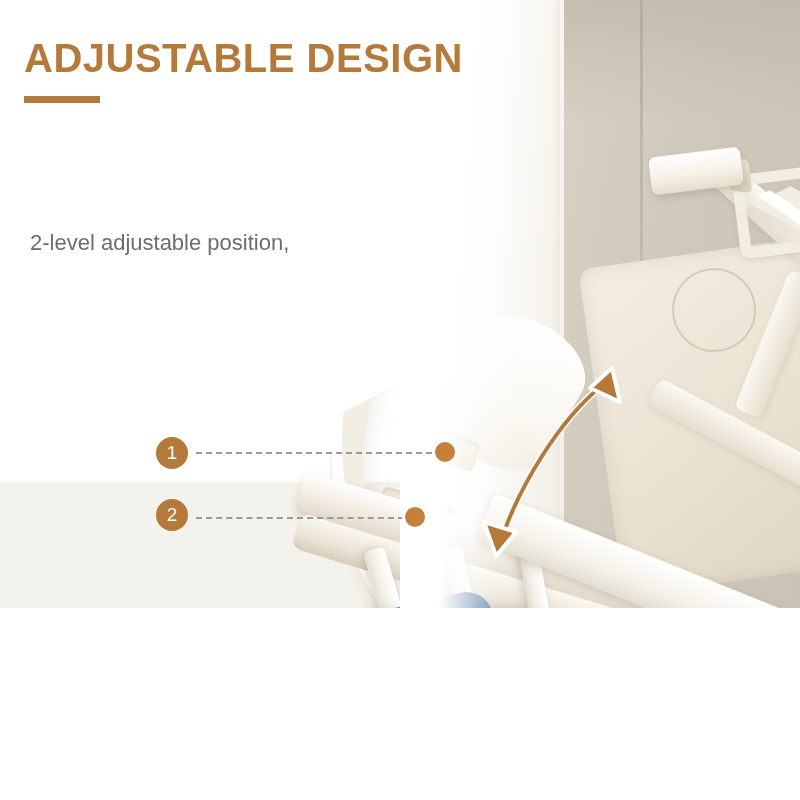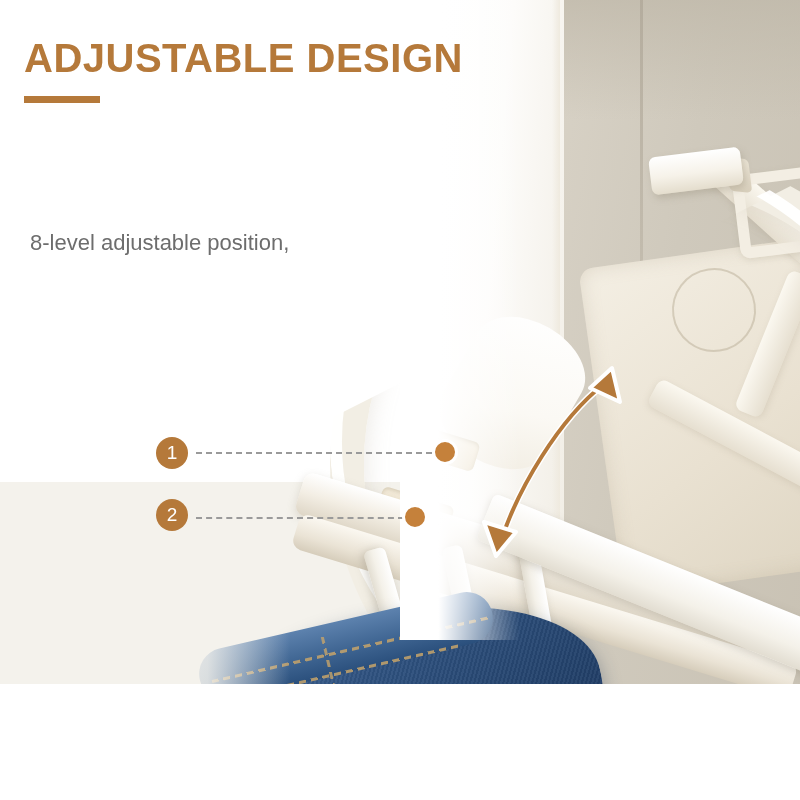--- a/index.html
+++ b/index.html
@@ -6,21 +6,21 @@
     margin: 0;
     padding: 0;
     background: #ffffff;
   }
   body {
     font-family: "Liberation Sans", sans-serif;
   }
   .page {
     position: relative;
     width: 800px;
-    height: 684px;
+    height: 608px;
     overflow: hidden;
     background: #fef9c3;
   }
 
   
   .bg-top {
     position: absolute;
     left: 0; top: 0;
     width: 800px; height: 482px;
     background: #ffffff;
@@ -440,21 +440,21 @@
     <div class="stitch-v"></div>
 
     <div class="slat slat-big"></div>
     <div class="photo-left-fade"></div>
     <div class="photo-haze"></div>
   </div>
 
   <div class="title">ADJUSTABLE DESIGN</div>
   <div class="title-rule"></div>
   <div class="subtitle">
-    <div>8-level adjustable position,</div>
+    <div>2-level adjustable position,</div>
   </div>
 
   <div class="leader leader-1"></div>
   <div class="leader leader-2"></div>
 
   <div class="badge badge-1">1</div>
   <div class="badge badge-2">2</div>
 
   <div class="dot dot-1"></div>
   <div class="dot dot-2"></div>

